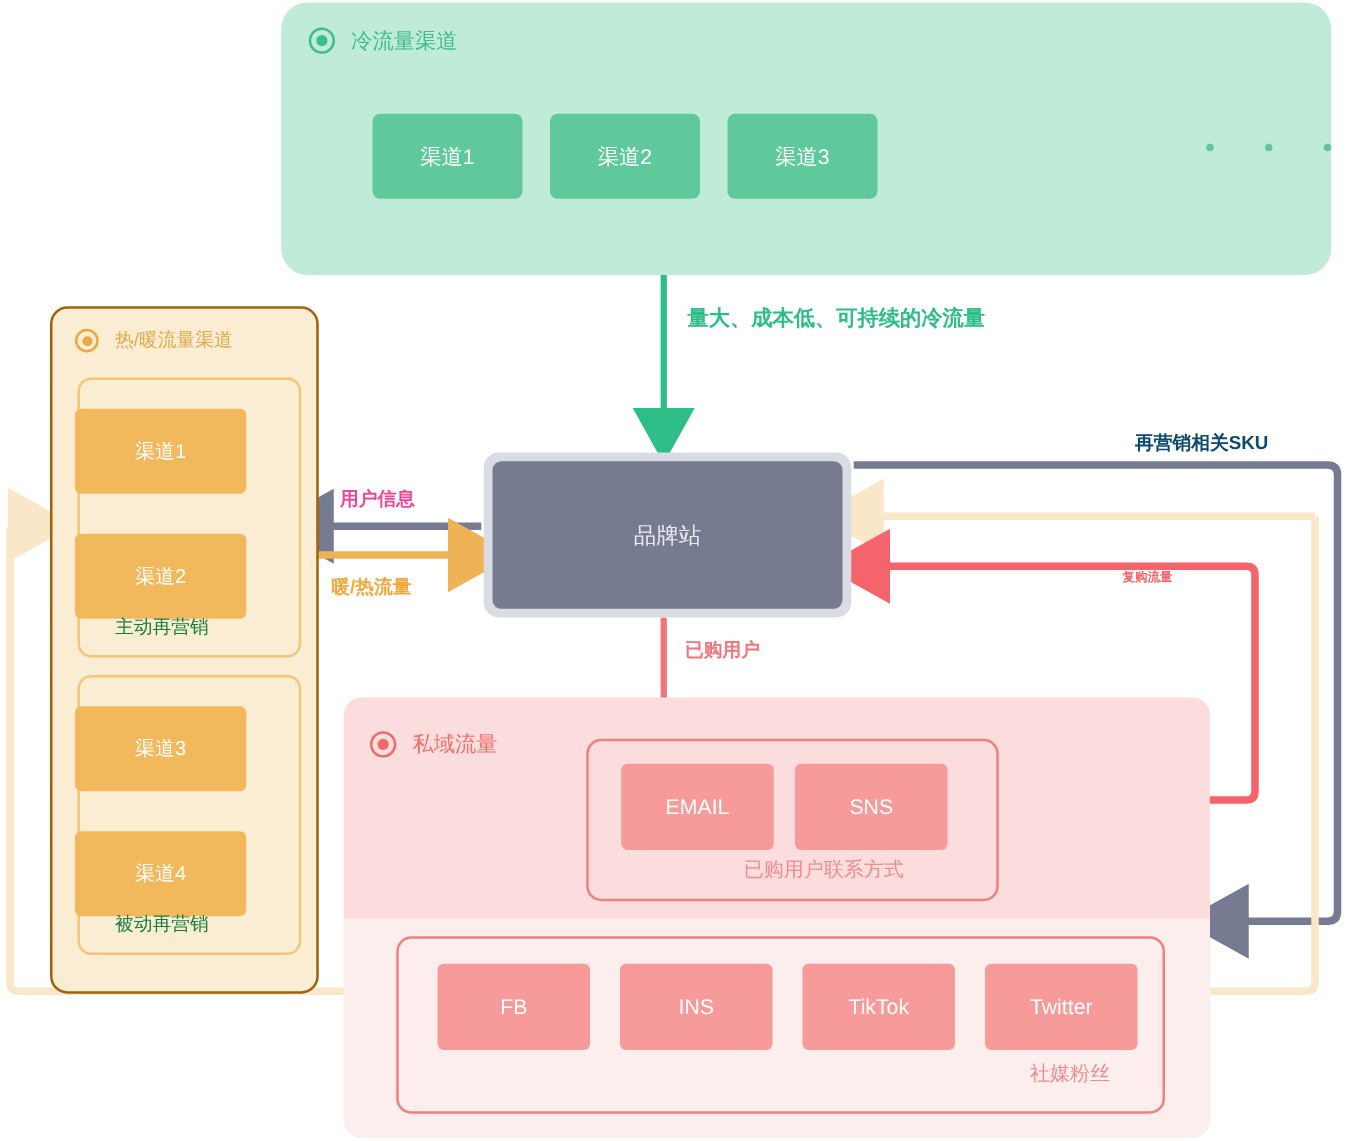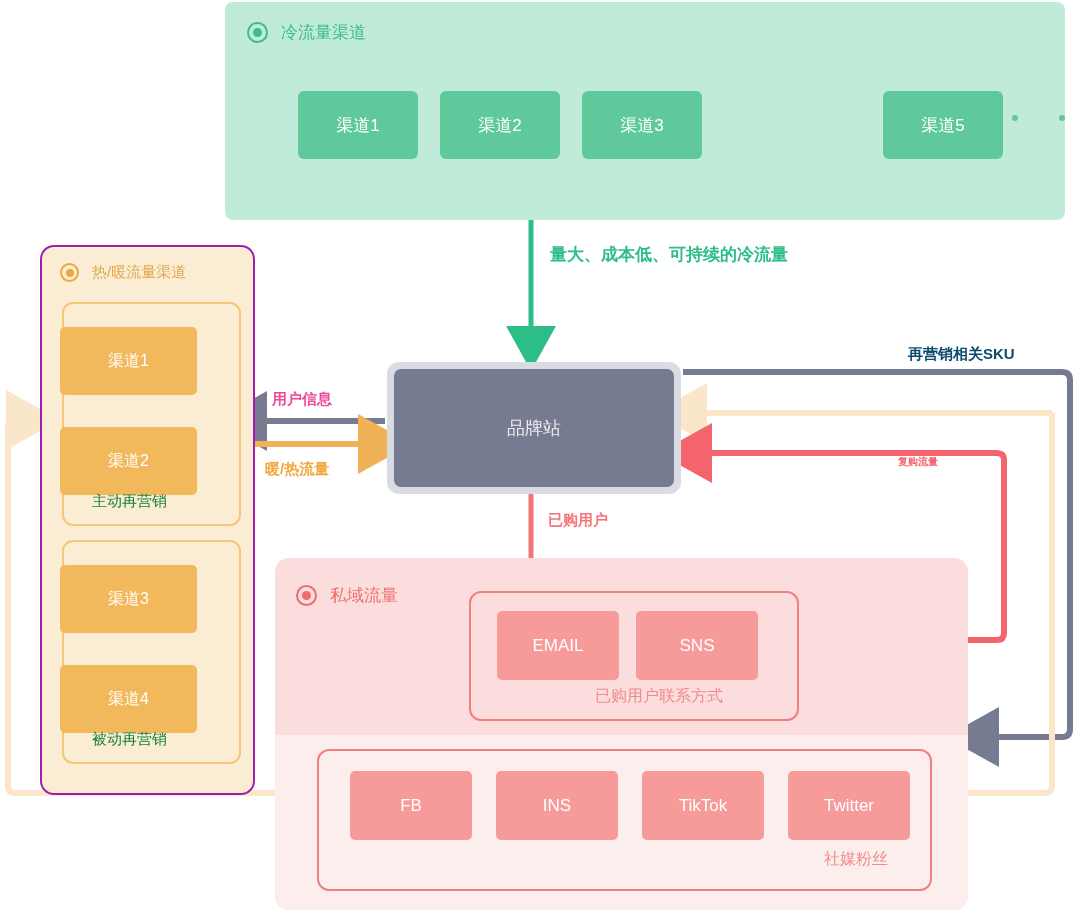--- a/index.html
+++ b/index.html
@@ -9,33 +9,33 @@
 
   .abs{position:absolute;box-sizing:border-box;}
 
   
   .panel-title{display:flex;align-items:center;gap:13px;font-size:17px;font-weight:400;}
   .radio{width:21px;height:21px;border-radius:50%;box-sizing:border-box;
          display:flex;align-items:center;justify-content:center;}
   .radio i{display:block;width:9px;height:9px;border-radius:50%;}
 
   
-  #cold{left:225px;top:2px;width:840px;height:218px;background:#bfebd8;border-radius:8px;}
+  #cold{left:225px;top:2px;width:840px;height:218px;background:#bfebd8;border-radius:21px;}
   #cold .panel-title{position:absolute;left:22px;top:19px;color:#3dbd87;}
   #cold .radio{border:2.4px solid #3dbd87;}
   #cold .radio i{background:#3dbd87;}
   .cold-chip{position:absolute;top:89px;width:120px;height:68px;background:#5fc99c;
              border-radius:6px;color:#ffffff;font-size:17px;display:flex;
              align-items:center;justify-content:center;}
   .dots{position:absolute;top:113px;left:740px;width:100px;display:flex;justify-content:space-between;}
   .dots span{width:6px;height:6px;border-radius:50%;background:#5fc99c;display:block;}
 
   
   #warm{left:40px;top:245px;width:215px;height:550px;background:#fbedd4;
-        border:2px solid #a21caf;border-radius:14px;}
+        border:2px solid #a16207;border-radius:14px;}
   #warm .panel-title{position:absolute;left:18px;top:16px;color:#e0a84a;font-size:15px;}
   #warm .radio{border:2.2px solid #e8a93f;width:19px;height:19px;}
   #warm .radio i{background:#e8a93f;width:8px;height:8px;}
   .warm-sub{position:absolute;left:20px;width:175px;border:2px solid #f5c678;
             border-radius:11px;background:transparent;}
   .warm-chip{position:absolute;left:18px;width:137px;height:68px;background:#f2b85c;
              border-radius:5px;color:#ffffff;font-size:16px;display:flex;
              align-items:center;justify-content:center;}
   .warm-cap{position:absolute;left:0;width:175px;text-align:center;color:#15803d;font-size:15px;}
 
@@ -125,21 +125,20 @@
       <span>冷流量渠道</span>
     </div>
     <div class="cold-chip" style="left:73px">渠道1</div>
     <div class="cold-chip" style="left:215px">渠道2</div>
     <div class="cold-chip" style="left:357px">渠道3</div>
     <div class="dots">
         <span></span>
         <span></span>
         <span></span>
       </div>
-    <div class="cold-chip" style="left:658px">渠道5</div>
   </div>
 
   <div id="warm" class="abs">
     <div class="panel-title">
       <span class="radio">
           <i></i>
         </span>
       <span>热/暖流量渠道</span>
     </div>
 

